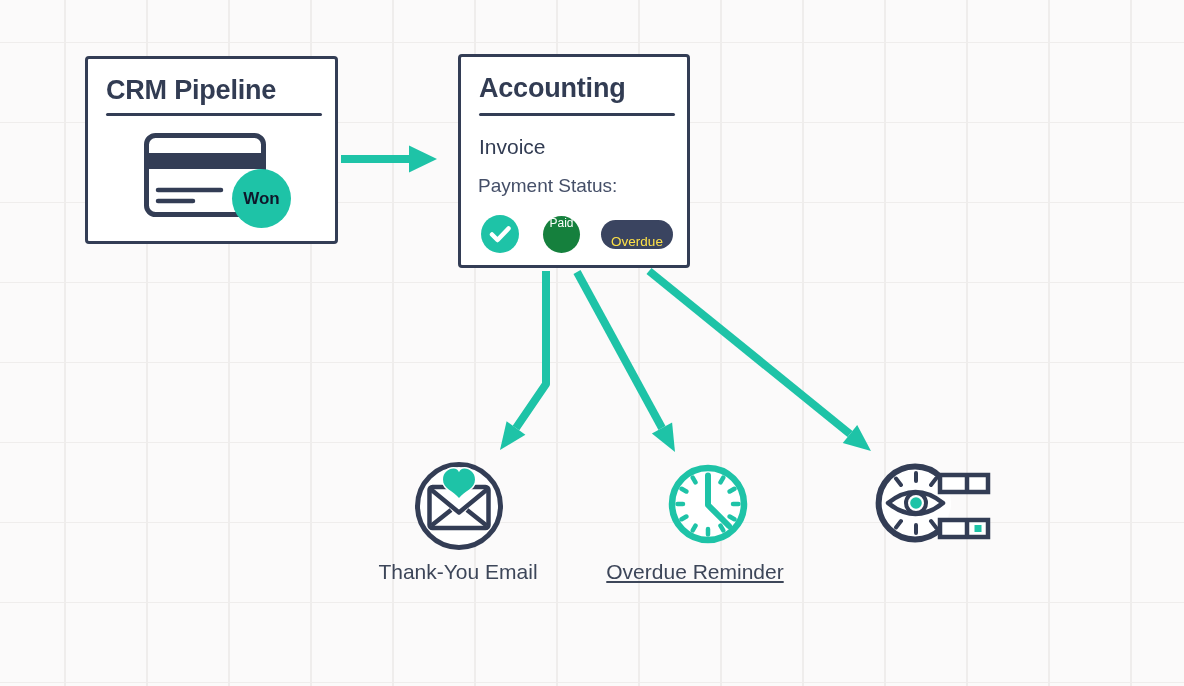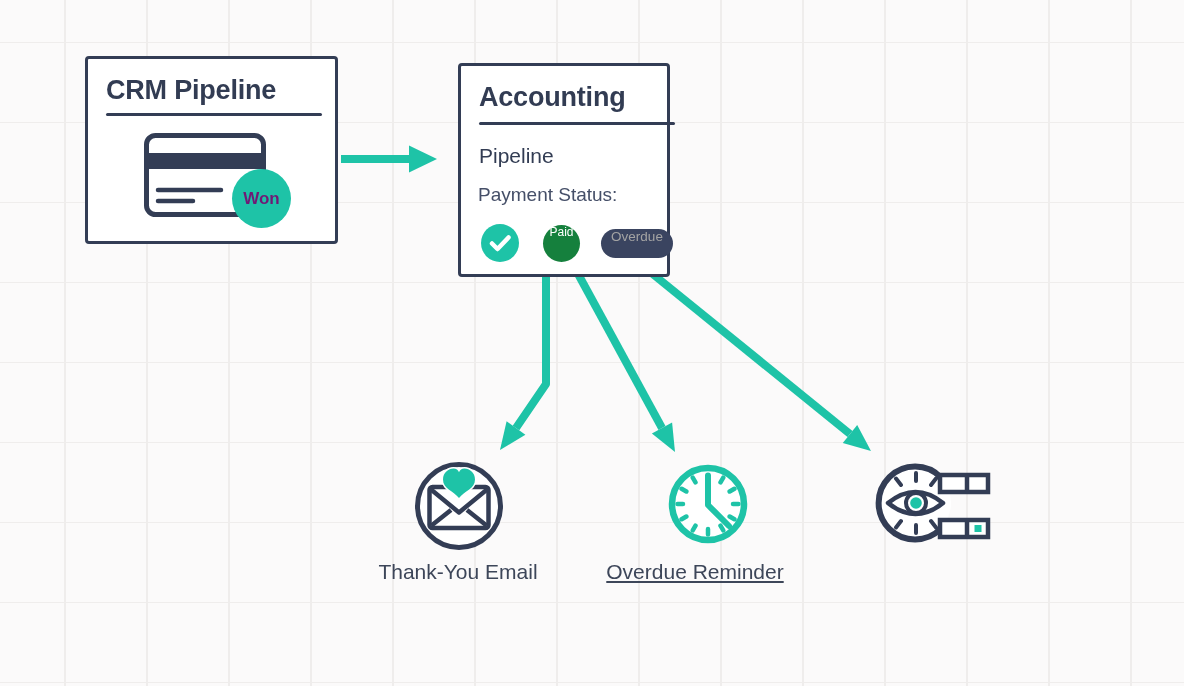--- a/index.html
+++ b/index.html
@@ -18,43 +18,43 @@
     position:absolute;background:#ffffff;border:3px solid #333d55;
     border-radius:4px;box-sizing:border-box;z-index:2;
   }
   .card-title{
     position:absolute;left:18px;top:16px;font-size:27px;font-weight:700;
     color:#323c53;letter-spacing:-0.2px;white-space:nowrap;
   }
   .title-rule{position:absolute;left:18px;height:3px;background:#333d55;border-radius:2px;}
   #crm-card{left:85px;top:56px;width:253px;height:188px;}
   #crm-card .title-rule{top:54px;width:216px;}
-  #acct-card{left:458px;top:63px;width:212px;height:214px;}
+  #acct-card{left:458px;top:54px;width:232px;height:214px;}
   #acct-card .title-rule{top:56px;width:196px;}
   .cc-icon{position:absolute;left:56px;top:74px;}
   .won-badge{
     position:absolute;left:144px;top:110px;width:59px;height:59px;border-radius:50%;
-    background:#1ec3a7;color:#701a75;font-size:17px;font-weight:700;
+    background:#1ec3a7;color:#0f172a;font-size:17px;font-weight:700;
     display:flex;align-items:center;justify-content:center;
   }
   .invoice-line{position:absolute;left:18px;top:78px;font-size:21px;color:#323c53;}
   .status-line{position:absolute;left:17px;top:118px;font-size:19px;color:#454f68;}
   .check-badge{
     position:absolute;left:20px;top:158px;width:38px;height:38px;border-radius:50%;
     background:#1ec3a7;display:flex;align-items:center;justify-content:center;
   }
   .paid-badge{
     position:absolute;left:82px;top:159px;width:37px;height:37px;border-radius:50%;
     background:#15803d;color:#ffffff;font-size:12px;
     display:flex;align-items:flex-start;justify-content:center;
   }
   .overdue-badge{
     position:absolute;left:140px;top:163px;width:72px;height:29px;border-radius:15px;
-    background:#3a4460;color:#a3a3a3;font-size:13.5px;
-    display:flex;align-items:flex-start;justify-content:center;
+    background:#3a4460;color:#fde047;font-size:13.5px;
+    display:flex;align-items:flex-end;justify-content:center;
   }
   .node-icon{position:absolute;z-index:2;}
   #email-icon{left:412px;top:459px;}
   #clock-icon{left:665px;top:461px;}
   #magnet-icon{left:872px;top:460px;}
   .node-label{
     position:absolute;top:560px;width:260px;text-align:center;
     font-size:21px;color:#3d4659;z-index:2;white-space:nowrap;
   }
   #email-label{left:328px;}
@@ -96,21 +96,21 @@
       <path d="M14 57 H77 M14 68 H49" stroke="#333d55" stroke-width="4.5" stroke-linecap="round" fill="none"></path>
     </svg>
     <div class="won-badge">
       <span>Won</span>
     </div>
   </div>
 
   <div class="card" id="acct-card">
     <div class="card-title">Accounting</div>
     <div class="title-rule"></div>
-    <div class="invoice-line">Pipeline</div>
+    <div class="invoice-line">Invoice</div>
     <div class="status-line">Payment Status:</div>
     <div class="check-badge">
       <svg width="38" height="38" viewBox="0 0 38 38">
         <path d="M11 19.5 L16.5 25 L27.5 13.5" fill="none" stroke="#ffffff" stroke-width="4.5" stroke-linecap="round" stroke-linejoin="round"></path>
       </svg>
     </div>
     <div class="paid-badge">
       <span>Paid</span>
     </div>
     <div class="overdue-badge">

